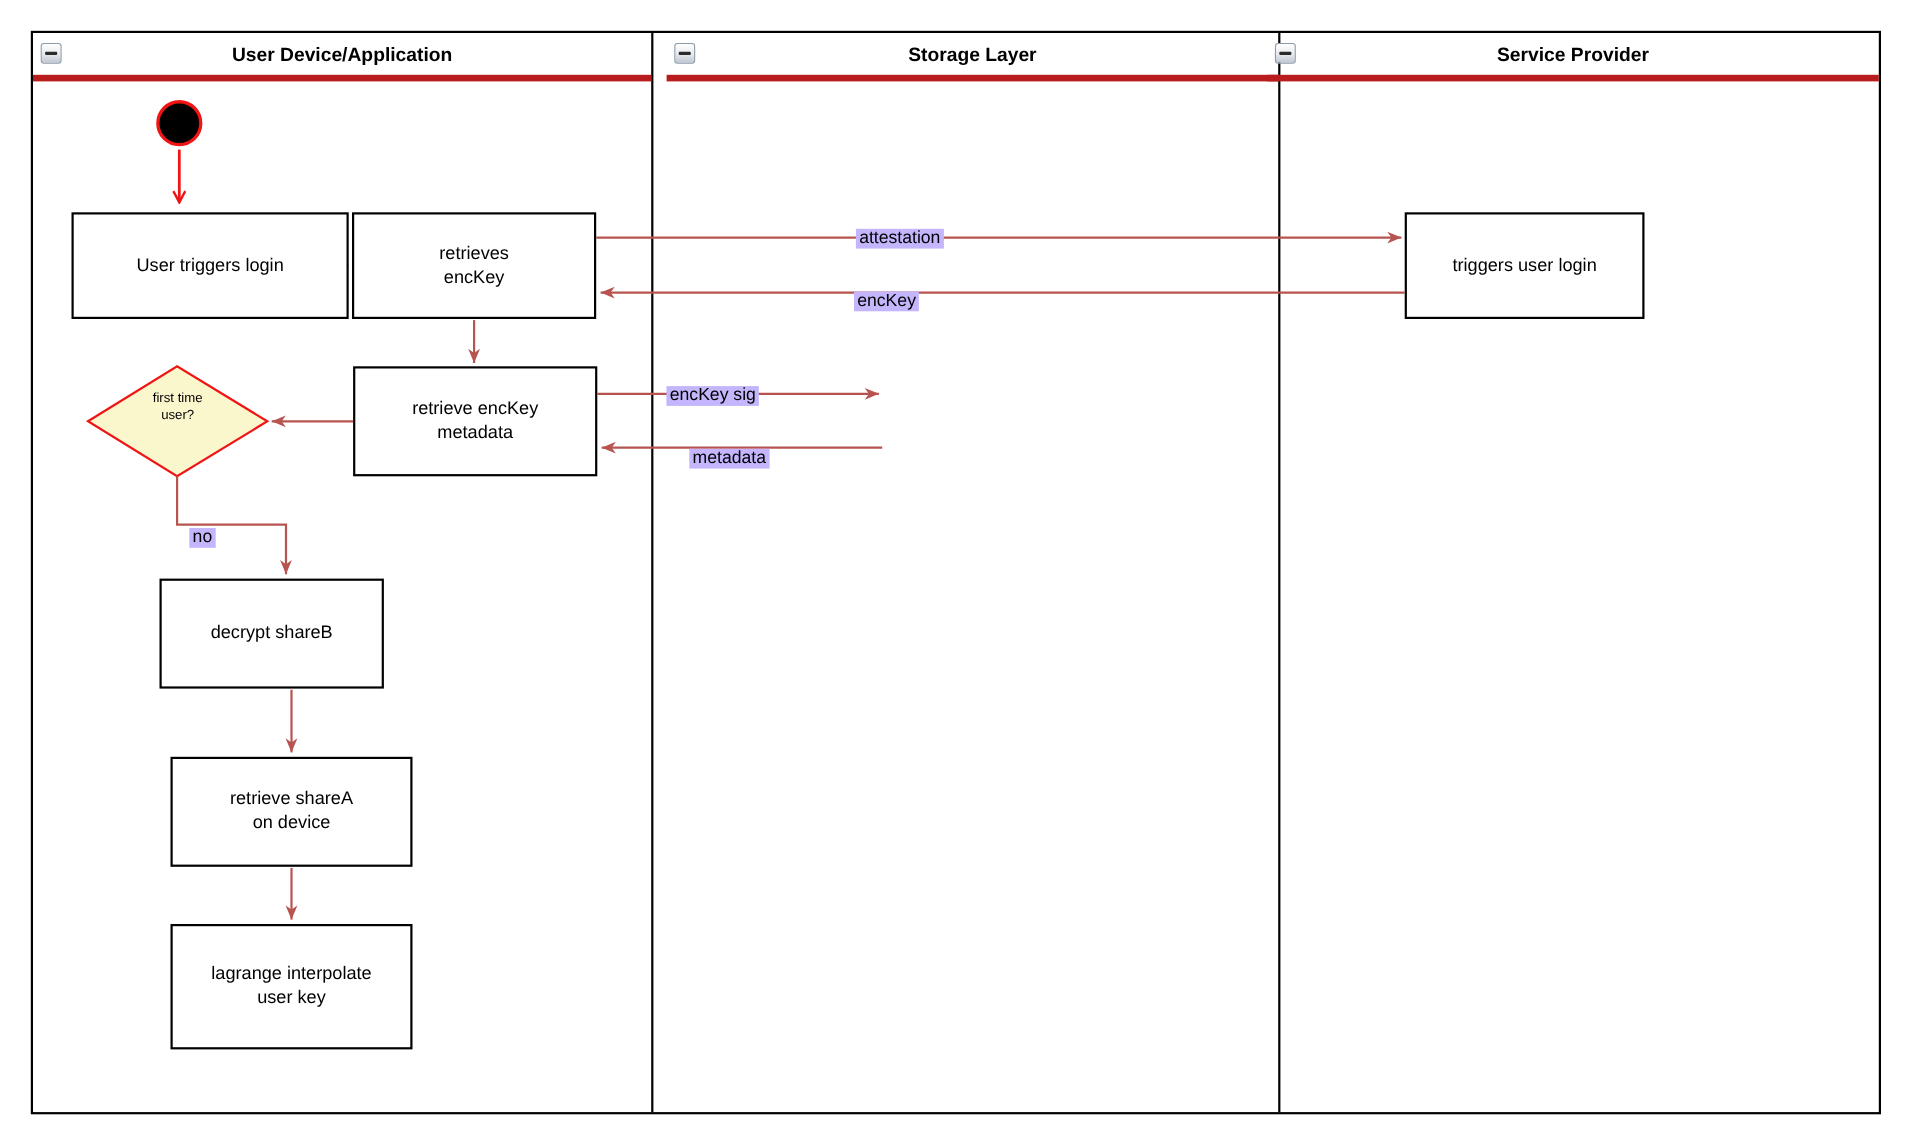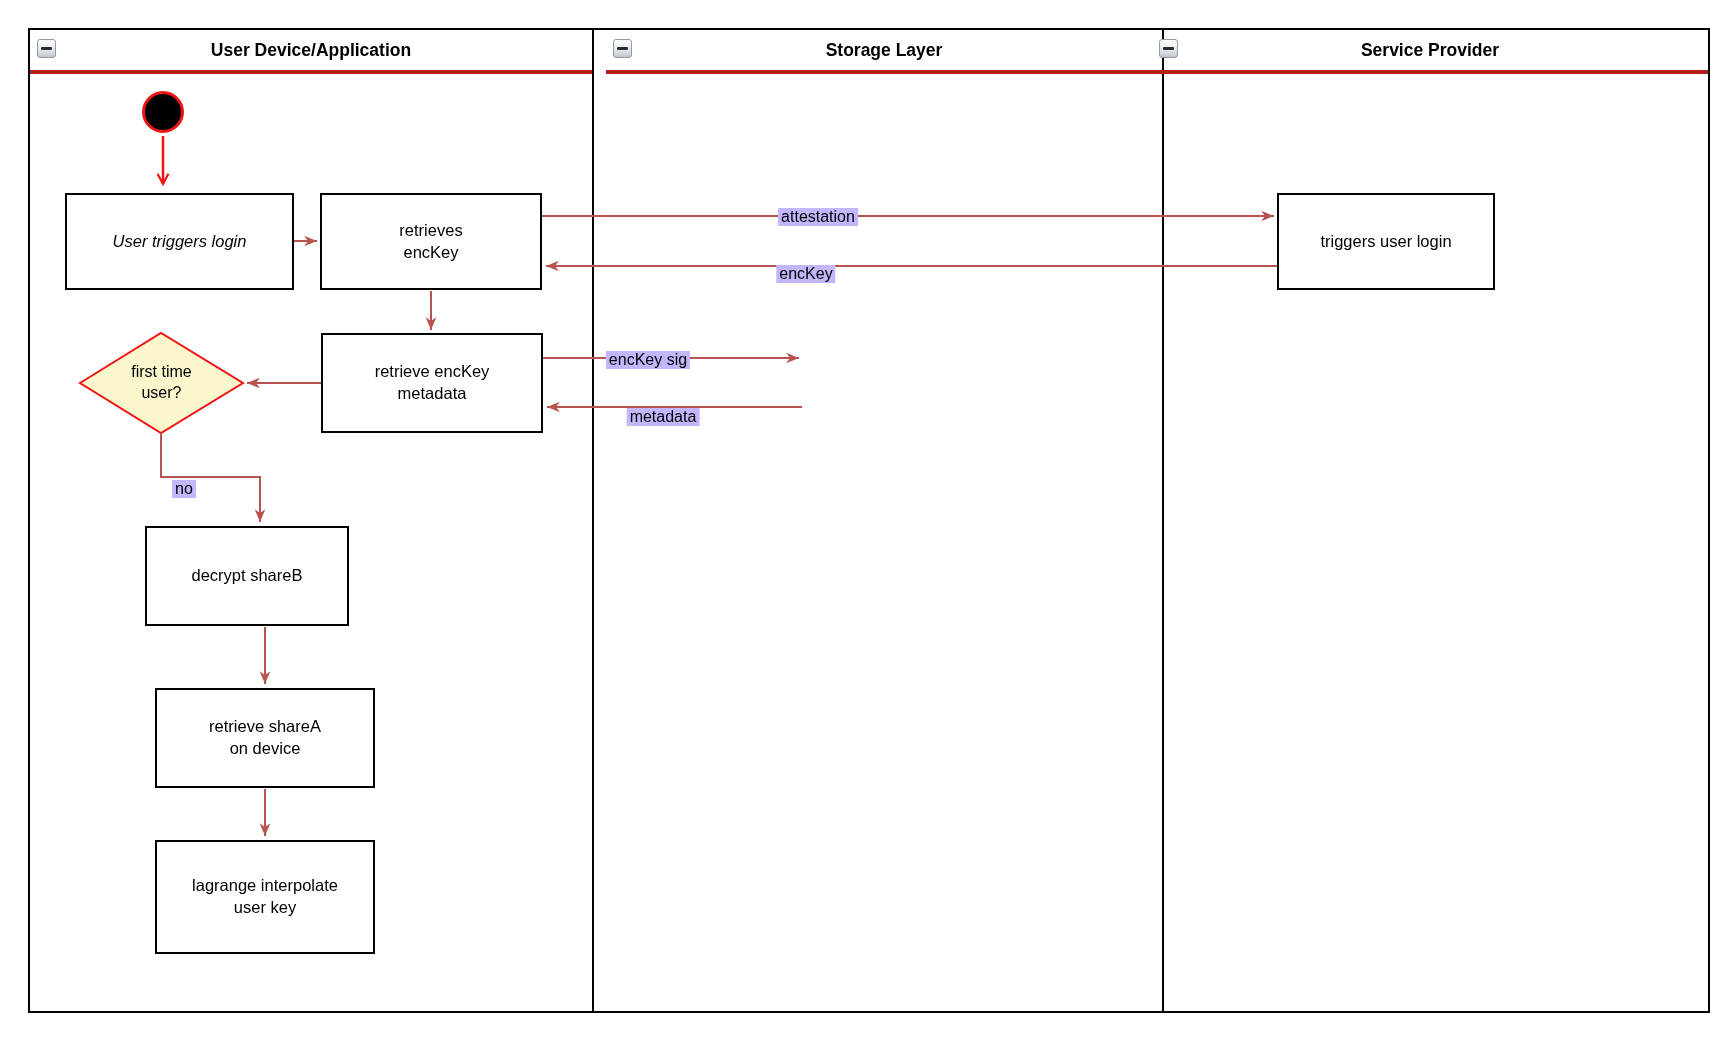--- a/index.html
+++ b/index.html
@@ -9,21 +9,21 @@
   }
   .diagram {
     position:absolute; left:28px; top:28px; width:1682px; height:985px;
     border:2px solid #000; box-sizing:border-box; background:#fff;
   }
   .lane { position:absolute; top:0; height:100%; box-sizing:border-box; }
   .lane.l0 { left:0;      width:564px; border-right:2px solid #000; }
   .lane.l1 { left:576px;  width:558px; border-right:2px solid #000; }
   .lane.l2 { left:1122px; width:556px; }
   .lane-header {
-    position:relative; height:44px; border-bottom:4px solid #b91c1c; box-sizing:border-box;
+    position:relative; height:44px; border-bottom:6px solid #b91c1c; box-sizing:border-box;
     display:flex; align-items:center; justify-content:center;
     font-weight:bold; font-size:17.5px;
   }
   .collapse-btn {
     position:absolute; left:7px; top:9px; width:19px; height:19px;
     border:1px solid #8d9bab; border-radius:3px; box-sizing:border-box;
     background:linear-gradient(#ffffff, #e7eaee 55%, #bfc6cf);
     display:flex; align-items:center; justify-content:center; cursor:pointer;
   }
   .minus { width:11px; height:3px; background:#2b2b2b; border-radius:1px; }
@@ -32,22 +32,22 @@
     position:absolute; box-sizing:border-box; border:2px solid #000; background:#fff;
     display:flex; align-items:center; justify-content:center;
     text-align:center; font-size:16.5px; line-height:1.32; white-space:pre-line;
   }
   .start-node {
     position:absolute; left:142px; top:91px; width:42px; height:42px; box-sizing:border-box;
     border-radius:50%; background:#000; border:3px solid var(--red,#f01414);
   }
   .diamond-label {
     position:absolute; left:101px; top:354px; width:121px; height:58px;
-    display:flex; align-items:center; justify-content:center;
-    text-align:center; font-size:16px; line-height:1.3; white-space:pre-line;
+    display:flex; align-items:flex-start; justify-content:center;
+    text-align:center; font-size:12px; line-height:1.3; white-space:pre-line;
   }
   .edge-label {
     position:absolute; transform:translate(-50%,-50%);
     background:#c4b5fd; padding:0 3px; font-size:16px; white-space:nowrap;
   }
 </style>
 </head>
 <body>
 
 <div class="canvas">
@@ -99,21 +99,21 @@
     <line x1="543" y1="358" x2="799" y2="358" style="stroke:var(--arrow,#B85450); stroke-width:2;" marker-end="url(#head)"></line>
     <line x1="802" y1="407" x2="547" y2="407" style="stroke:var(--arrow,#B85450); stroke-width:2;" marker-end="url(#head)"></line>
     <line x1="321" y1="383" x2="247" y2="383" style="stroke:var(--arrow,#B85450); stroke-width:2;" marker-end="url(#head)"></line>
     <polyline points="161,433 161,477 260,477 260,522" style="fill:none; stroke:var(--arrow,#B85450); stroke-width:2;" marker-end="url(#head)"></polyline>
     <line x1="265" y1="627" x2="265" y2="684" style="stroke:var(--arrow,#B85450); stroke-width:2;" marker-end="url(#head)"></line>
     <line x1="265" y1="789" x2="265" y2="836" style="stroke:var(--arrow,#B85450); stroke-width:2;" marker-end="url(#head)"></line>
   </svg>
 
   <div class="start-node"></div>
 
-  <div class="node" style="left:65px; top:193px; width:229px; height:97px;font-style:italic;">
+  <div class="node" style="left:65px; top:193px; width:252px; height:97px;">
     <span>User triggers login</span>
   </div>
 
   <div class="node" style="left:320px; top:193px; width:222px; height:97px;">
     <span>retrieves
 encKey</span>
   </div>
 
   <div class="node" style="left:321px; top:333px; width:222px; height:100px;">
     <span>retrieve encKey

